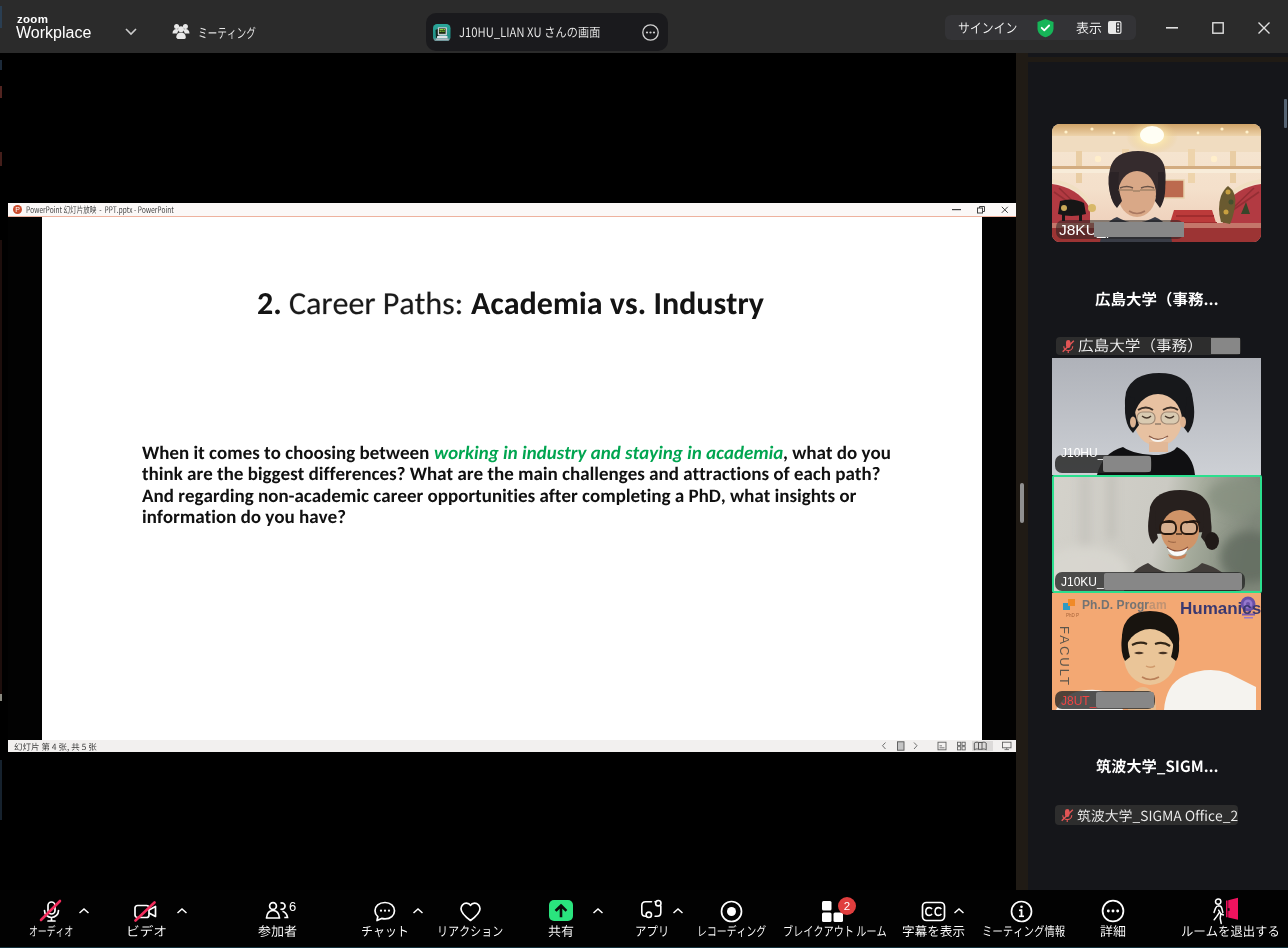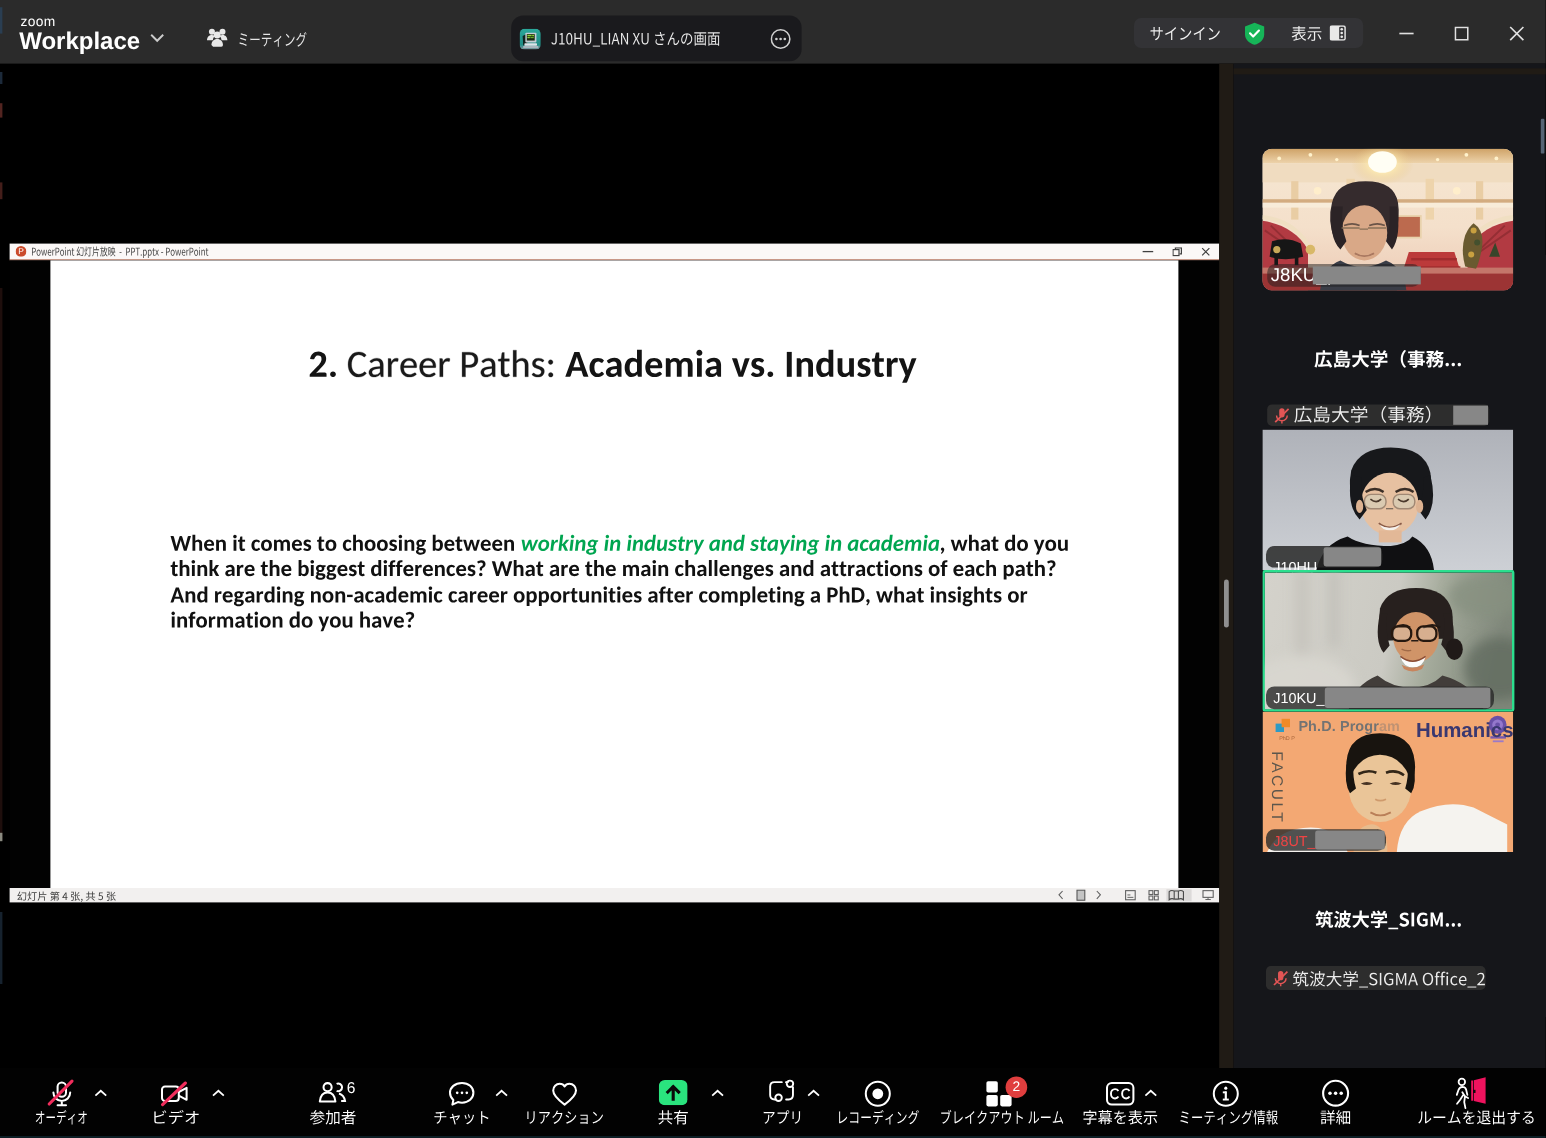--- a/index.html
+++ b/index.html
@@ -179,22 +179,22 @@
       <path id="g174" d="M556 454H884V392H556ZM519 794H876V726H588V-81H519ZM840 794H910V601Q910 573 903 557Q895 541 872 532Q849 524 810 522Q772 521 713 521Q711 536 705 554Q698 573 690 587Q722 586 748 585Q775 585 794 585Q813 585 820 586Q833 587 837 590Q840 593 840 601ZM654 413Q681 319 727 235Q773 150 834 84Q896 18 972 -19Q959 -29 944 -48Q929 -66 920 -80Q843 -36 780 36Q718 108 671 201Q625 294 595 397ZM861 454H874L887 457L934 440Q914 332 875 233Q835 134 776 54Q716 -27 636 -82Q627 -69 612 -55Q598 -40 585 -31Q661 19 717 93Q773 168 809 257Q846 346 861 437ZM77 737H448V673H77ZM66 191H461V126H66ZM42 572H487V507H42ZM56 365H474V300H56ZM231 839H301V549H231ZM231 337H301V-78H231ZM366 511 431 495Q416 459 401 423Q387 386 372 360L317 376Q325 395 335 419Q344 443 353 467Q361 492 366 511ZM111 495 168 510Q186 478 199 440Q212 402 215 376L155 358Q152 385 139 424Q127 462 111 495Z"></path>
       <path id="g175" d="M442 648H948V580H442ZM460 449H927V381H460ZM410 239H963V169H410ZM652 624H726V-80H652ZM831 842 904 817Q882 772 858 724Q834 675 812 641L754 663Q767 687 781 718Q796 750 809 782Q823 815 831 842ZM485 812 546 835Q571 795 593 747Q616 699 625 664L560 638Q551 674 530 723Q508 772 485 812ZM86 537H384V478H86ZM90 805H382V745H90ZM86 404H384V344H86ZM38 674H419V611H38ZM121 269H383V-23H121V39H317V206H121ZM84 269H150V-69H84Z"></path>
       <path id="g176" d="M654 729H722V14H654ZM457 760H930V-59H859V690H525V-67H457ZM493 413H890V345H493ZM493 57H888V-13H493ZM207 369H275V-79H207ZM198 841 265 814Q246 777 224 737Q202 697 180 660Q158 623 138 594L86 618Q105 647 126 687Q147 726 166 767Q185 807 198 841ZM321 725 385 695Q350 640 307 577Q264 515 221 457Q177 399 138 356L92 382Q120 416 152 458Q184 501 214 547Q245 594 273 640Q300 686 321 725ZM38 627 75 677Q103 654 130 627Q158 599 181 573Q205 546 218 524L178 467Q166 490 142 518Q119 547 92 575Q65 604 38 627ZM293 497 349 521Q372 489 392 451Q413 414 430 378Q446 343 454 315L394 286Q386 314 370 351Q354 387 335 425Q315 463 293 497ZM30 398Q99 402 195 409Q291 415 391 422L391 361Q298 353 206 345Q114 336 42 330ZM311 254 368 273Q390 227 410 172Q429 118 437 79L375 58Q371 85 361 119Q350 152 338 188Q325 223 311 254ZM93 269 157 258Q148 187 130 119Q113 50 89 2Q83 6 72 12Q61 17 49 23Q38 28 30 31Q54 77 69 140Q84 204 93 269Z"></path>
       <path id="g177" d="M444 797H860V422H440V487H787V732H444ZM402 797H475V136H402ZM443 641H813V582H443ZM333 143Q397 156 488 178Q578 199 673 222L679 156Q592 134 504 111Q415 89 346 72ZM657 451Q680 375 721 310Q762 246 821 199Q880 153 955 129Q947 121 938 110Q929 99 920 88Q912 76 906 65Q827 96 766 149Q706 202 663 276Q620 349 594 437ZM880 428 939 384Q893 349 840 314Q787 279 742 255L695 293Q724 310 759 334Q793 358 825 383Q857 408 880 428ZM262 445V91H189V375H49V445ZM262 124Q298 69 362 42Q426 15 513 12Q554 10 612 10Q671 9 735 10Q800 11 860 13Q920 15 965 18Q960 10 955 -4Q950 -18 946 -32Q942 -47 940 -58Q899 -60 843 -61Q787 -62 727 -63Q667 -63 611 -63Q554 -62 513 -61Q415 -57 346 -29Q276 -1 228 59Q192 27 154 -6Q116 -38 75 -72L36 5Q72 29 114 61Q155 92 194 124ZM69 765 124 810Q158 789 191 762Q225 735 254 707Q283 679 300 654L241 605Q225 630 197 658Q169 687 136 715Q102 743 69 765Z"></path>
       <path id="g178" d="M150 57H856V-17H150ZM456 835H534V14H456ZM113 335H188V-80H113ZM816 335H893V-78H816ZM151 745H226V472H775V745H853V400H151Z"></path>
       <path id="g179" d="M627 792Q627 787 625 774Q624 761 623 748Q623 736 622 729Q621 710 621 677Q621 644 621 605Q621 566 621 526Q622 486 622 451Q623 416 623 392L546 430Q546 444 546 473Q546 501 546 538Q546 576 545 613Q545 650 544 681Q543 712 542 729Q541 749 539 767Q537 786 536 792ZM96 653Q137 653 189 655Q241 656 300 658Q358 660 418 661Q478 662 534 663Q589 664 636 664Q681 664 726 664Q771 664 810 664Q850 664 880 663Q911 663 929 663L928 589Q886 591 816 592Q745 594 635 594Q570 594 500 592Q429 591 358 589Q287 587 221 583Q154 580 98 576ZM621 362Q621 296 601 251Q582 206 548 184Q513 162 467 162Q436 162 406 172Q377 183 354 205Q330 226 317 258Q303 289 303 329Q303 379 327 418Q351 457 391 480Q432 503 479 503Q538 503 577 477Q615 450 635 405Q655 359 655 301Q655 251 640 199Q626 147 593 99Q559 51 501 12Q444 -28 356 -54L289 12Q357 28 411 53Q465 78 502 114Q539 150 558 198Q578 246 578 308Q578 376 549 406Q520 436 479 436Q453 436 430 423Q407 411 392 387Q378 363 378 330Q378 283 408 257Q439 231 480 231Q511 231 533 249Q555 266 565 302Q574 337 566 390Z"></path>
       <path id="g180" d="M238 737Q255 735 274 734Q294 733 309 733Q324 733 359 734Q393 735 437 736Q480 738 524 739Q567 741 601 743Q636 745 652 746Q674 748 686 750Q698 752 706 754L752 696Q739 687 724 677Q710 667 696 655Q677 641 645 615Q613 588 574 556Q536 523 499 492Q462 461 432 436Q467 448 502 453Q538 457 571 457Q654 457 719 426Q783 396 820 343Q856 290 856 222Q856 142 814 82Q772 22 695 -11Q618 -43 512 -43Q444 -43 395 -25Q346 -7 319 25Q293 57 293 99Q293 133 312 163Q331 193 366 211Q401 229 447 229Q514 229 558 202Q602 174 626 130Q650 85 653 34L581 22Q577 86 542 128Q506 169 446 169Q412 169 389 150Q366 131 366 105Q366 69 403 48Q440 27 499 27Q584 27 647 50Q709 73 743 117Q776 161 776 223Q776 272 747 311Q718 350 668 372Q617 395 552 395Q489 395 439 382Q389 368 346 343Q302 318 260 281Q217 243 169 195L112 254Q143 279 180 310Q218 342 256 373Q294 405 327 433Q359 460 381 478Q402 495 433 522Q465 548 499 577Q533 606 564 632Q594 658 613 674Q597 674 566 672Q535 671 497 669Q459 668 422 666Q384 664 354 663Q323 661 307 660Q291 659 274 658Q257 657 241 654Z"></path>
     </defs>
   </svg>
 <div class="ab" style="left:0;top:0;width:1288px;height:53px;background:#2b2b2b"></div>
-<div class="ab" style="left:17px;top:13px;color:#fff;font-size:11.5px;font-weight:400;letter-spacing:.3px">zoom</div>
-<div class="ab" style="left:16px;top:23.5px;color:#fff;font-size:20px;font-weight:700">Workplace</div>
+<div class="ab" style="left:17px;top:13px;color:#fff;font-size:11.5px;font-weight:700;letter-spacing:.3px">zoom</div>
+<div class="ab" style="left:16px;top:23.5px;color:#fff;font-size:16px;font-weight:400">Workplace</div>
 <svg class="ab" style="left:124px;top:27px" width="14" height="10">
     <path d="M2 2l5 5 5-5" stroke="#ccc" stroke-width="1.6" fill="none"></path>
   </svg>
 <svg class="ab" style="left:172px;top:23px" width="18" height="17" fill="#e8e8e8">
     <circle cx="4.6" cy="3.4" r="2.5"></circle>
     <circle cx="13.4" cy="3.4" r="2.5"></circle>
     <path d="M0.5 10.5c0-2.6 1.6-4.4 4-4.4 1 0 1.9.3 2.6.9-1.2 1-1.6 2.2-1.7 3.5z"></path>
     <path d="M17.5 10.5c0-2.6-1.6-4.4-4-4.4-1 0-1.9.3-2.6.9 1.2 1 1.6 2.2 1.7 3.5z"></path>
     <circle cx="9" cy="6.2" r="2.9"></circle>
     <path d="M4.2 14.6c0-3 2-5 4.8-5s4.8 2 4.8 5q0 1.4-1.4 1.4h-6.8q-1.4 0-1.4--1.4z"></path>
@@ -898,21 +898,21 @@
     <rect x="109" y="54" width="18" height="12" rx="5.5" fill="#cdd4c2" opacity="0.5" stroke="#5a5148" stroke-width="1.2"></rect>
     <path d="M103 66 h6" stroke="#5a5148" stroke-width="0.9"></path>
     <path d="M90 58 q5 4 9 0 M113 58 q5 4 9 0" stroke="#4a392c" stroke-width="1.4" fill="none"></path>
     <path d="M97 78 q9 7 19 0" stroke="#8a5c48" stroke-width="1.4" fill="none"></path>
     <path d="M98 79.5 q8 5 17 -0.5 q-3 5 -9 5 q-6 0 -8 -4.5Z" fill="#f6f3ef"></path>
     <path d="M98 88 q8 3 17 0 l0 3 q-8 3 -17 0Z" fill="#d9ab8c"></path>
     <rect x="97" y="84" width="19" height="10" fill="#e2b897"></rect>
     <path d="M45 117 q5 -22 26 -28 q12 8 36 8 q14 -2 18 -8 q16 8 18 28Z" fill="#101012"></path>
   </svg>
 <div class="ab" style="left:1055px;top:455px;width:97px;height:18px;background:rgba(40,40,40,0.85);border-radius:7px"></div>
-<div class="ab" style="left:1061px;top:466px;color:#fff;font-size:12px">J10HU_</div>
+<div class="ab" style="left:1061px;top:446px;color:#fff;font-size:12px">J10HU_</div>
 <div class="ab" style="left:1103px;top:456px;width:48px;height:16px;background:#878787;border-radius:2px"></div>
 <div class="ab" style="left:1052px;top:475px;width:210px;height:118px;border:2px solid #2bdf8e;border-radius:2px;z-index:3"></div>
 <svg class="ab" style="left:1054px;top:477px" width="206" height="114" viewBox="0 0 206 114">
     <defs>
       <linearGradient id="t3bg" x1="0" y1="0" x2="1" y2="0.12">
         <stop offset="0" stop-color="#d4d2cb"></stop>
         <stop offset="0.55" stop-color="#cbcac3"></stop>
         <stop offset="0.72" stop-color="#a6ac9d"></stop>
         <stop offset="1" stop-color="#7f877a"></stop>
       </linearGradient>

